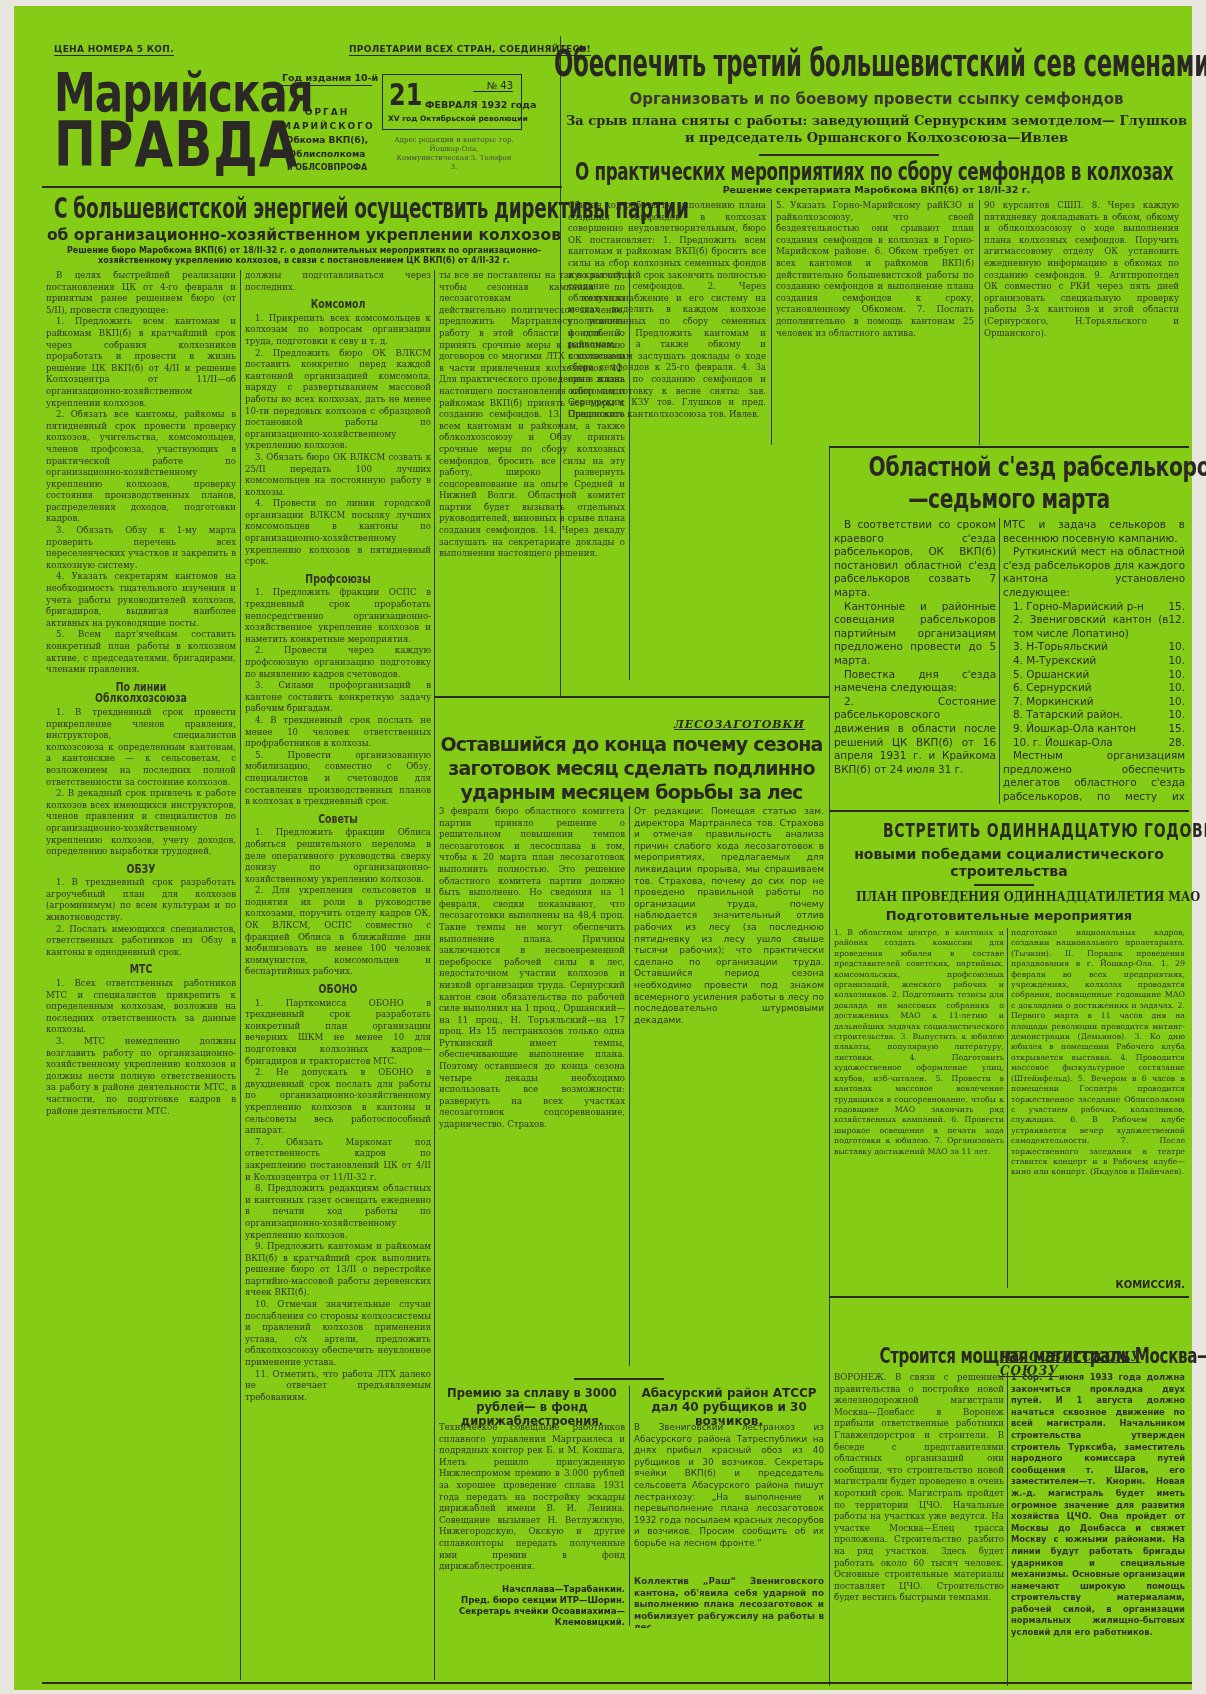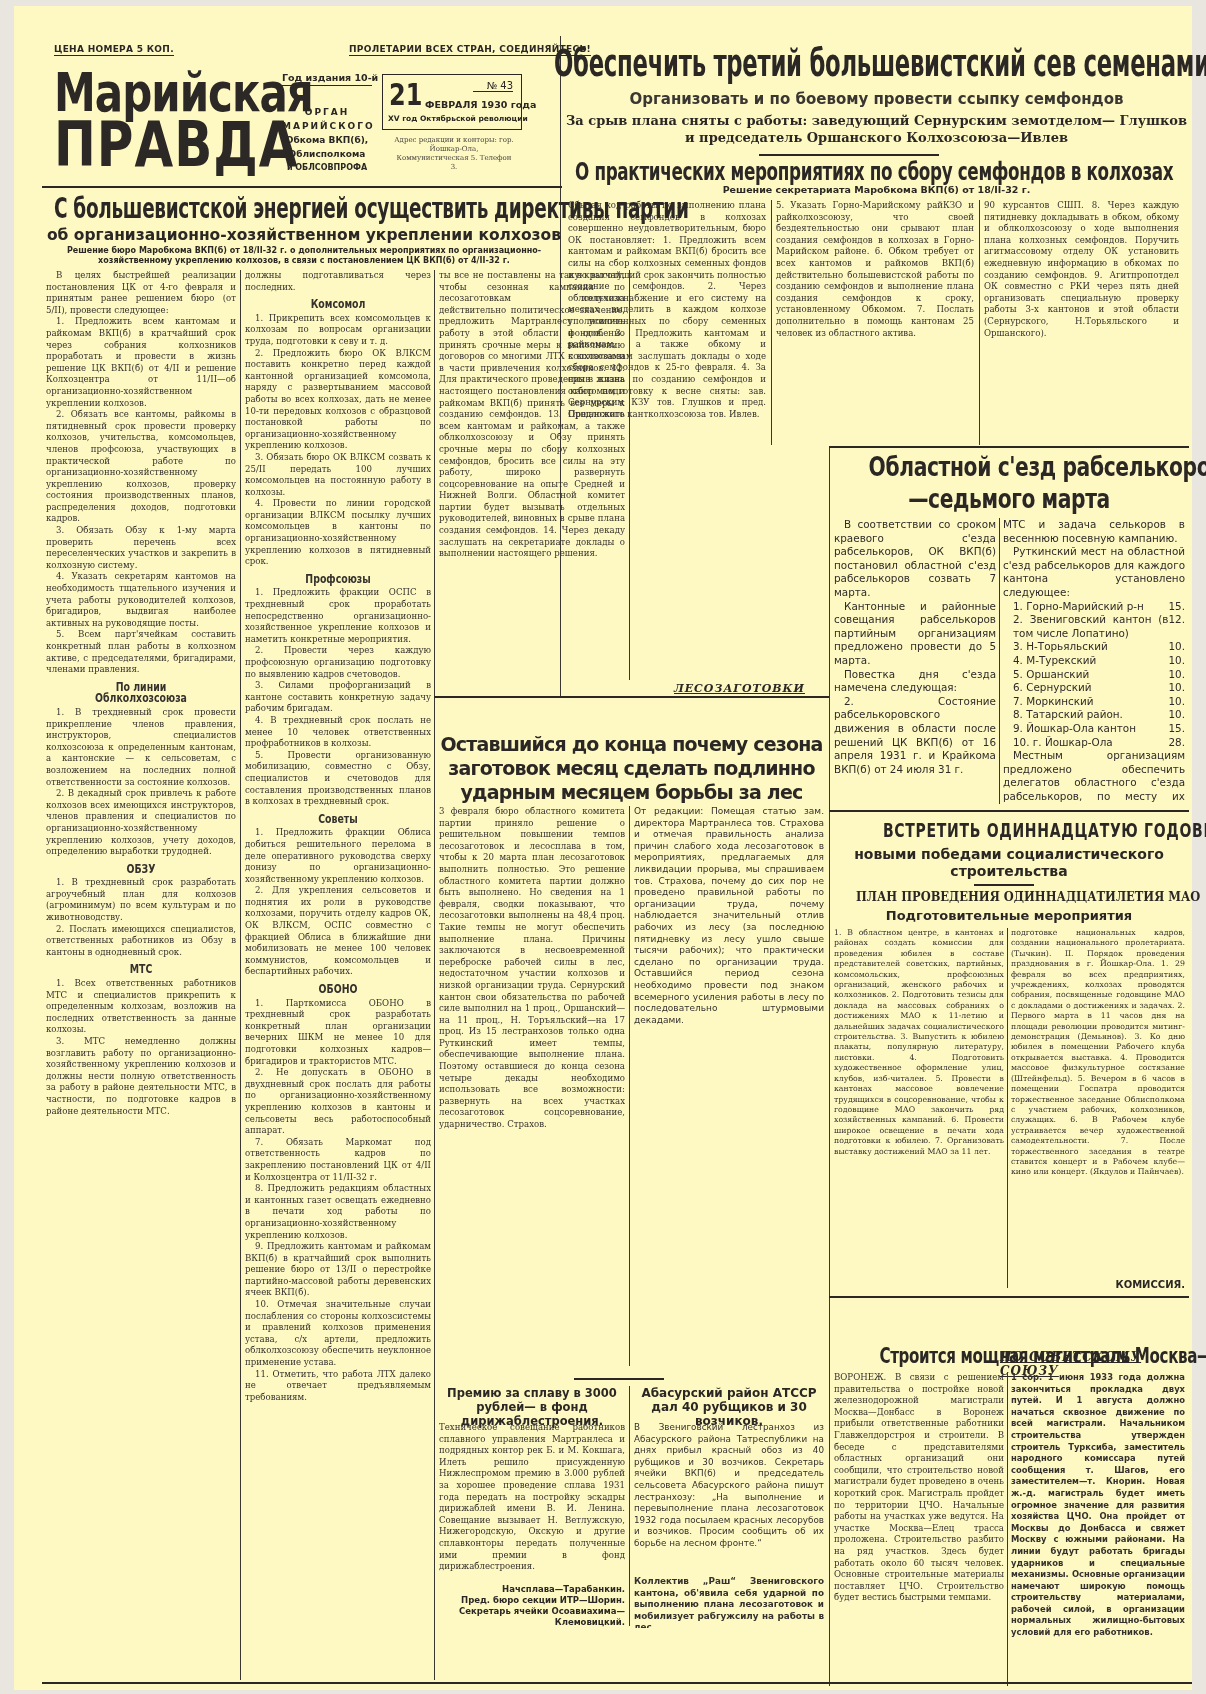--- a/index.html
+++ b/index.html
@@ -1,17 +1,17 @@
 <!DOCTYPE html>
 <html><head>
 <meta charset="utf-8">
 <style>
   html,body{margin:0;padding:0;}
   body{width:1206px;height:1694px;background:#e9e6e0;overflow:hidden;position:relative;font-family:"DejaVu Serif",serif;color:#2a2724;}
-  .page{position:absolute;left:14px;top:6px;width:1178px;height:1684px;background:#fef9c3;}
+  .page{position:absolute;left:14px;top:6px;width:1178px;height:1684px;background:#84cc16;}
   .abs{position:absolute;}
   .rule{position:absolute;background:#2a2724;}
   .vrule{position:absolute;background:#3a3632;width:1px;}
   .topline{font-family:"DejaVu Sans",sans-serif;font-weight:bold;font-size:9px;letter-spacing:0.3px;border-bottom:1.5px solid #2a2724;padding-bottom:1px;}
   .mast{font-family:"DejaVu Sans",sans-serif;font-weight:900;color:#2b2825;line-height:0.95;letter-spacing:-1px;transform:scaleY(1.25);transform-origin:top left;}
   .orgbox{font-family:"DejaVu Sans",sans-serif;font-weight:bold;font-size:9px;text-align:center;line-height:14px;letter-spacing:2px;}
   .datebox{border:1.5px solid #2a2724;}
   .h-cond{font-family:"DejaVu Sans",sans-serif;font-weight:bold;transform:scaleX(0.72);transform-origin:center;white-space:nowrap;text-align:center;letter-spacing:-0.5px;}
   .h-sans{font-family:"DejaVu Sans",sans-serif;font-weight:bold;text-align:center;white-space:nowrap;}
   .h-serif{font-family:"DejaVu Serif",serif;font-weight:bold;text-align:center;white-space:nowrap;}
@@ -43,21 +43,21 @@
       <div>МАРИЙСКОГО</div>
       <div style="letter-spacing:0;">Обкома ВКП(б),</div>
       <div style="letter-spacing:0;">Облисполкома</div>
       <div style="letter-spacing:0;font-size:8px;">и ОБЛСОВПРОФА</div>
     </div>
   </div>
 
   <div class="abs datebox" style="left:368px;top:68px;width:138px;height:54px;">
     <div class="abs" style="left:6px;top:2px;font-family:'DejaVu Sans',sans-serif;font-weight:900;font-size:30px;transform:scaleX(0.8);transform-origin:left;">21</div>
     <div class="abs" style="right:8px;top:5px;font-family:'DejaVu Sans',sans-serif;font-size:10px;border-bottom:1px solid #2a2724;width:40px;text-align:right;">№ 43</div>
-    <div class="abs" style="left:42px;top:24px;font-family:'DejaVu Sans',sans-serif;font-weight:bold;font-size:9.5px;white-space:nowrap;">ФЕВРАЛЯ 1930 года</div>
+    <div class="abs" style="left:42px;top:24px;font-family:'DejaVu Sans',sans-serif;font-weight:bold;font-size:9.5px;white-space:nowrap;">ФЕВРАЛЯ 1932 года</div>
     <div class="abs" style="left:5px;top:39px;font-family:'DejaVu Sans',sans-serif;font-weight:bold;font-size:7.5px;white-space:nowrap;">XV год Октябрьской революции</div>
   </div>
   <div class="abs" style="left:380px;top:130px;width:120px;font-size:7px;line-height:9px;text-align:center;color:#4a4540;">Адрес редакции и конторы: гор. Йошкар-Ола, Коммунистическая 5. Телефон 3.</div>
 
   <div class="vrule" style="left:546px;top:30px;height:660px;"></div>
   <div class="abs h-cond" style="left:540px;top:36px;width:660px;font-size:38px;line-height:42px;transform:scaleX(0.6);transform-origin:left top;width:1050px;text-align:left;">Обеспечить третий большевистский сев семенами</div>
   <div class="abs h-sans" style="left:550px;top:84px;width:625px;font-size:15px;color:#3a3632;">Организовать и по боевому провести ссыпку семфондов</div>
   <div class="abs h-serif" style="left:550px;top:106px;width:625px;font-size:13px;line-height:17px;white-space:normal;">За срыв плана сняты с работы: заведующий Сернурским земотделом— Глушков и председатель Оршанского Колхозсоюза—Ивлев</div>
   <div class="rule" style="left:745px;top:148px;width:180px;height:1.5px;"></div>
   <div class="abs h-cond" style="left:540px;top:152px;width:780px;font-size:24px;transform:scaleX(0.7);transform-origin:left top;text-align:left;padding-left:30px;">О практических мероприятиях по сбору семфондов в колхозах</div>
@@ -117,21 +117,21 @@
     <p>9. Предложить кантомам и райкомам ВКП(б) в кратчайший срок выполнить решение бюро от 13/II о перестройке партийно-массовой работы деревенских ячеек ВКП(б).</p>
     <p>10. Отмечая значительные случаи послабления со стороны колхозсистемы и правлений колхозов применения устава, с/х артели, предложить облколхозсоюзу обеспечить неуклонное применение устава.</p>
     <p>11. Отметить, что работа ЛТХ далеко не отвечает предъявляемым требованиям.</p>
   </div>
   <div class="vrule" style="left:420px;top:264px;height:1410px;"></div>
 
   <div class="abs txt" style="left:425px;top:264px;width:186px;height:410px;overflow:hidden;">ты все не поставлены на такую высоту, чтобы сезонная кампания по лесозаготовкам получила действительно политическое значение, предложить Мартранлесу усилить работу в этой области и особенно принять срочные меры к выполнению договоров со многими ЛТХ с колхозами в части привлечения колхозников. 12. Для практического проведения в жизнь настоящего постановления кантомам и райкомам ВКП(б) принять все меры к созданию семфондов. 13. Предложить всем кантомам и райкомам, а также облколхозсоюзу и Обзу принять срочные меры по сбору колхозных семфондов, бросить все силы на эту работу, широко развернуть соцсоревнование на опыте Средней и Нижней Волги. Областной комитет партии будет вызывать отдельных руководителей, виновных в срыве плана создания семфондов. 14. Через декаду заслушать на секретариате доклады о выполнении настоящего решения.</div>
   <div class="vrule" style="left:615px;top:264px;height:410px;"></div>
 
   <div class="rule" style="left:420px;top:690px;width:395px;height:2px;"></div>
-  <div class="abs rubric" style="left:660px;top:676px;font-size:11px;">ЛЕСОЗАГОТОВКИ</div>
+  <div class="abs rubric" style="left:660px;top:712px;font-size:11px;">ЛЕСОЗАГОТОВКИ</div>
   <div class="abs h-cond" style="left:425px;top:726px;width:385px;font-size:19px;line-height:24px;white-space:normal;transform:scaleX(1);font-family:'DejaVu Sans',sans-serif;letter-spacing:-0.8px;">Оставшийся до конца почему сезона заготовок месяц сделать подлинно ударным месяцем борьбы за лес</div>
   <div class="abs txt" style="left:425px;top:800px;width:186px;height:560px;overflow:hidden;">3 февраля бюро областного комитета партии приняло решение о решительном повышении темпов лесозаготовок и лесосплава в том, чтобы к 20 марта план лесозаготовок выполнить полностью. Это решение областного комитета партии должно быть выполнено. Но сведения на 1 февраля, сводки показывают, что лесозаготовки выполнены на 48,4 проц. Такие темпы не могут обеспечить выполнение плана. Причины заключаются в несвоевременной переброске рабочей силы в лес, недостаточном участии колхозов и низкой организации труда. Сернурский кантон свои обязательства по рабочей силе выполнил на 1 проц., Оршанский—на 11 проц., Н. Торъяльский—на 17 проц. Из 15 лестранхозов только одна Руткинский имеет темпы, обеспечивающие выполнение плана. Поэтому оставшиеся до конца сезона четыре декады необходимо использовать все возможности: развернуть на всех участках лесозаготовок соцсоревнование, ударничество. Страхов.</div>
   <div class="vrule" style="left:615px;top:800px;height:560px;"></div>
   <div class="abs txt" style="left:620px;top:800px;width:190px;height:560px;overflow:hidden;font-family:'DejaVu Sans',sans-serif;font-size:9px;">От редакции: Помещая статью зам. директора Мартранлеса тов. Страхова и отмечая правильность анализа причин слабого хода лесозаготовок в мероприятиях, предлагаемых для ликвидации прорыва, мы спрашиваем тов. Страхова, почему до сих пор не проведено правильной работы по организации труда, почему наблюдается значительный отлив рабочих из лесу (за последнюю пятидневку из лесу ушло свыше тысячи рабочих); что практически сделано по организации труда. Оставшийся период сезона необходимо провести под знаком всемерного усиления работы в лесу по последовательно штурмовыми декадами.</div>
 
   <div class="rule" style="left:560px;top:1372px;width:90px;height:2px;"></div>
   <div class="abs h-sans" style="left:425px;top:1380px;width:186px;font-size:11.5px;line-height:14px;white-space:normal;">Премию за сплаву в 3000 рублей— в фонд дирижаблестроения.</div>
   <div class="abs txt" style="left:425px;top:1416px;width:186px;height:160px;overflow:hidden;">Техническое совещание работников сплавного управления Мартранлеса и подрядных контор рек Б. и М. Кокшага, Илеть решило присужденную Нижлеспромом премию в 3.000 рублей за хорошее проведение сплава 1931 года передать на постройку эскадры дирижаблей имени В. И. Ленина. Совещание вызывает Н. Ветлужскую, Нижегородскую, Окскую и другие сплавконторы передать полученные ими премии в фонд дирижаблестроения.</div>
   <div class="abs" style="left:425px;top:1578px;width:186px;">
     <div class="sig">Начсплава—Тарабанкин.</div>

